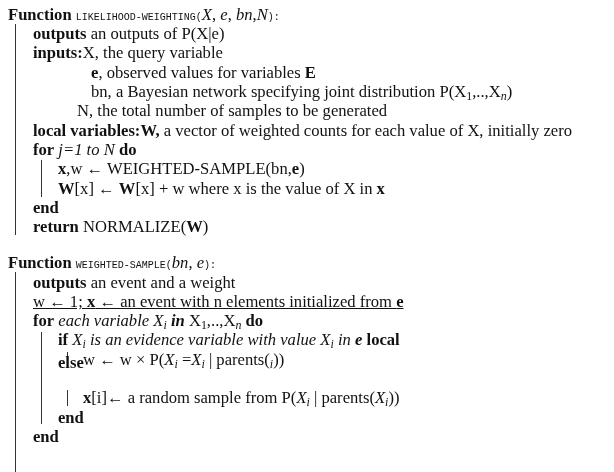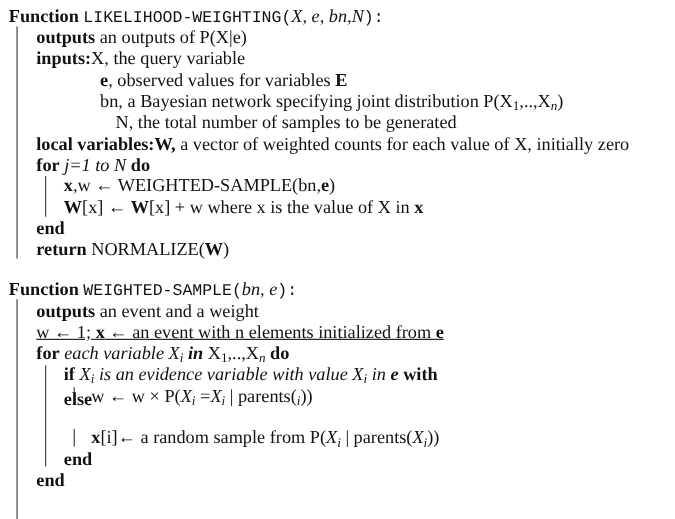--- a/index.html
+++ b/index.html
@@ -1,21 +1,21 @@
 <!DOCTYPE html>
 <html><head>
 <meta charset="utf-8">
 <style>
   html, body { margin:0; padding:0; background:#ffffff; }
   body { width:614px; height:472px; position:relative; overflow:hidden;
          font-family:"Liberation Serif", "DejaVu Serif", serif; font-size:16.6px; color:#111; }
   .ln { position:absolute; white-space:nowrap; line-height:19px; }
   .b { font-weight:bold; }
   .i { font-style:italic; }
-  .mono { font-family:"Liberation Mono", "DejaVu Sans Mono", monospace; font-size:15px; }
+  .mono { font-family:"Liberation Mono", "DejaVu Sans Mono", monospace; font-size:10px; }
   .bar { position:absolute; width:1px; background:#333; }
   sub { font-size:0.72em; vertical-align:-0.25em; line-height:0; }
 </style>
 </head>
 <body>
 
 <div>
   <div class="ln" style="left:8px; top:5px;">
     <span class="b">Function</span>
     <span class="mono">LIKELIHOOD-WEIGHTING</span><span class="mono">(</span><span class="i">X</span>, <span class="i">e</span>, <span class="i">bn</span>,<span class="i">N</span><span class="mono">):</span>
@@ -24,21 +24,21 @@
 
   <div class="ln" style="left:33px; top:24px;">
     <span class="b">outputs</span>
     <span>an outputs of P(X|e)</span>
   </div>
   <div class="ln" style="left:33px; top:43px;">
     <span class="b">inputs:</span><span>X, the query variable</span>
   </div>
   <div class="ln" style="left:91px; top:63px;"><span class="b">e</span>, observed values for variables <span class="b">E</span></div>
   <div class="ln" style="left:91px; top:82px;">bn, a Bayesian network specifying joint distribution P(X<sub>1</sub>,..,X<sub class="i">n</sub>)</div>
-  <div class="ln" style="left:105px; top:101px;text-align:right;">N, the total number of samples to be generated</div>
+  <div class="ln" style="left:77px; top:101px;text-align:right;">N, the total number of samples to be generated</div>
 
   <div class="ln" style="left:33px; top:121px;">
     <span class="b">local variables:</span><span class="b">W,</span> a vector of weighted counts for each value of X, initially zero
   </div>
   <div class="ln" style="left:33px; top:140px;">
     <span class="b">for</span>
     <span class="i">j=1 to N</span>
     <span class="b">do</span>
   </div>
   <div class="bar" style="left:41px; top:160px; height:37px;"></div>
@@ -64,21 +64,21 @@
   </div>
   <div class="ln" style="left:33px; top:292px;text-decoration:underline;">w ← 1; <span class="b">x</span> ← an event with n elements initialized from <span class="b">e</span></div>
   <div class="ln" style="left:33px; top:311px;">
     <span class="b">for</span>
     <span class="i">each variable X<sub>i</sub> <b>in</b></span> X<sub>1</sub>,..,X<sub class="i">n</sub> <span class="b">do</span>
   </div>
   <div class="bar" style="left:41px; top:332px; height:92px;"></div>
   <div class="ln" style="left:58px; top:330px;">
     <span class="b">if</span>
     <span class="i">X<sub>i</sub> is an evidence variable with value X<sub>i</sub> in <b>e</b></span>
-    <span class="b">with</span>
+    <span class="b">local</span>
   </div>
   <div class="bar" style="left:67px; top:352px; height:16px;"></div>
   <div class="ln" style="left:83px; top:350px;">w ← w × P(<span class="i">X<sub>i</sub></span> =<span class="i">X<sub>i</sub></span> | parents(<sub class="i">i</sub>))</div>
   <div class="ln b" style="left:58px; top:353px;">else</div>
   <div class="bar" style="left:67px; top:390px; height:16px;"></div>
   <div class="ln" style="left:83px; top:388px;"><span class="b">x</span>[i]← a random sample from P(<span class="i">X<sub>i</sub></span> | parents(<span class="i">X<sub>i</sub></span>))</div>
   <div class="ln b" style="left:58px; top:408px;">end</div>
   <div class="ln b" style="left:33px; top:427px;">end</div>
   <div class="ln" style="left:33px; top:446px;margin-top:24px;">
     <span class="b">return</span>

